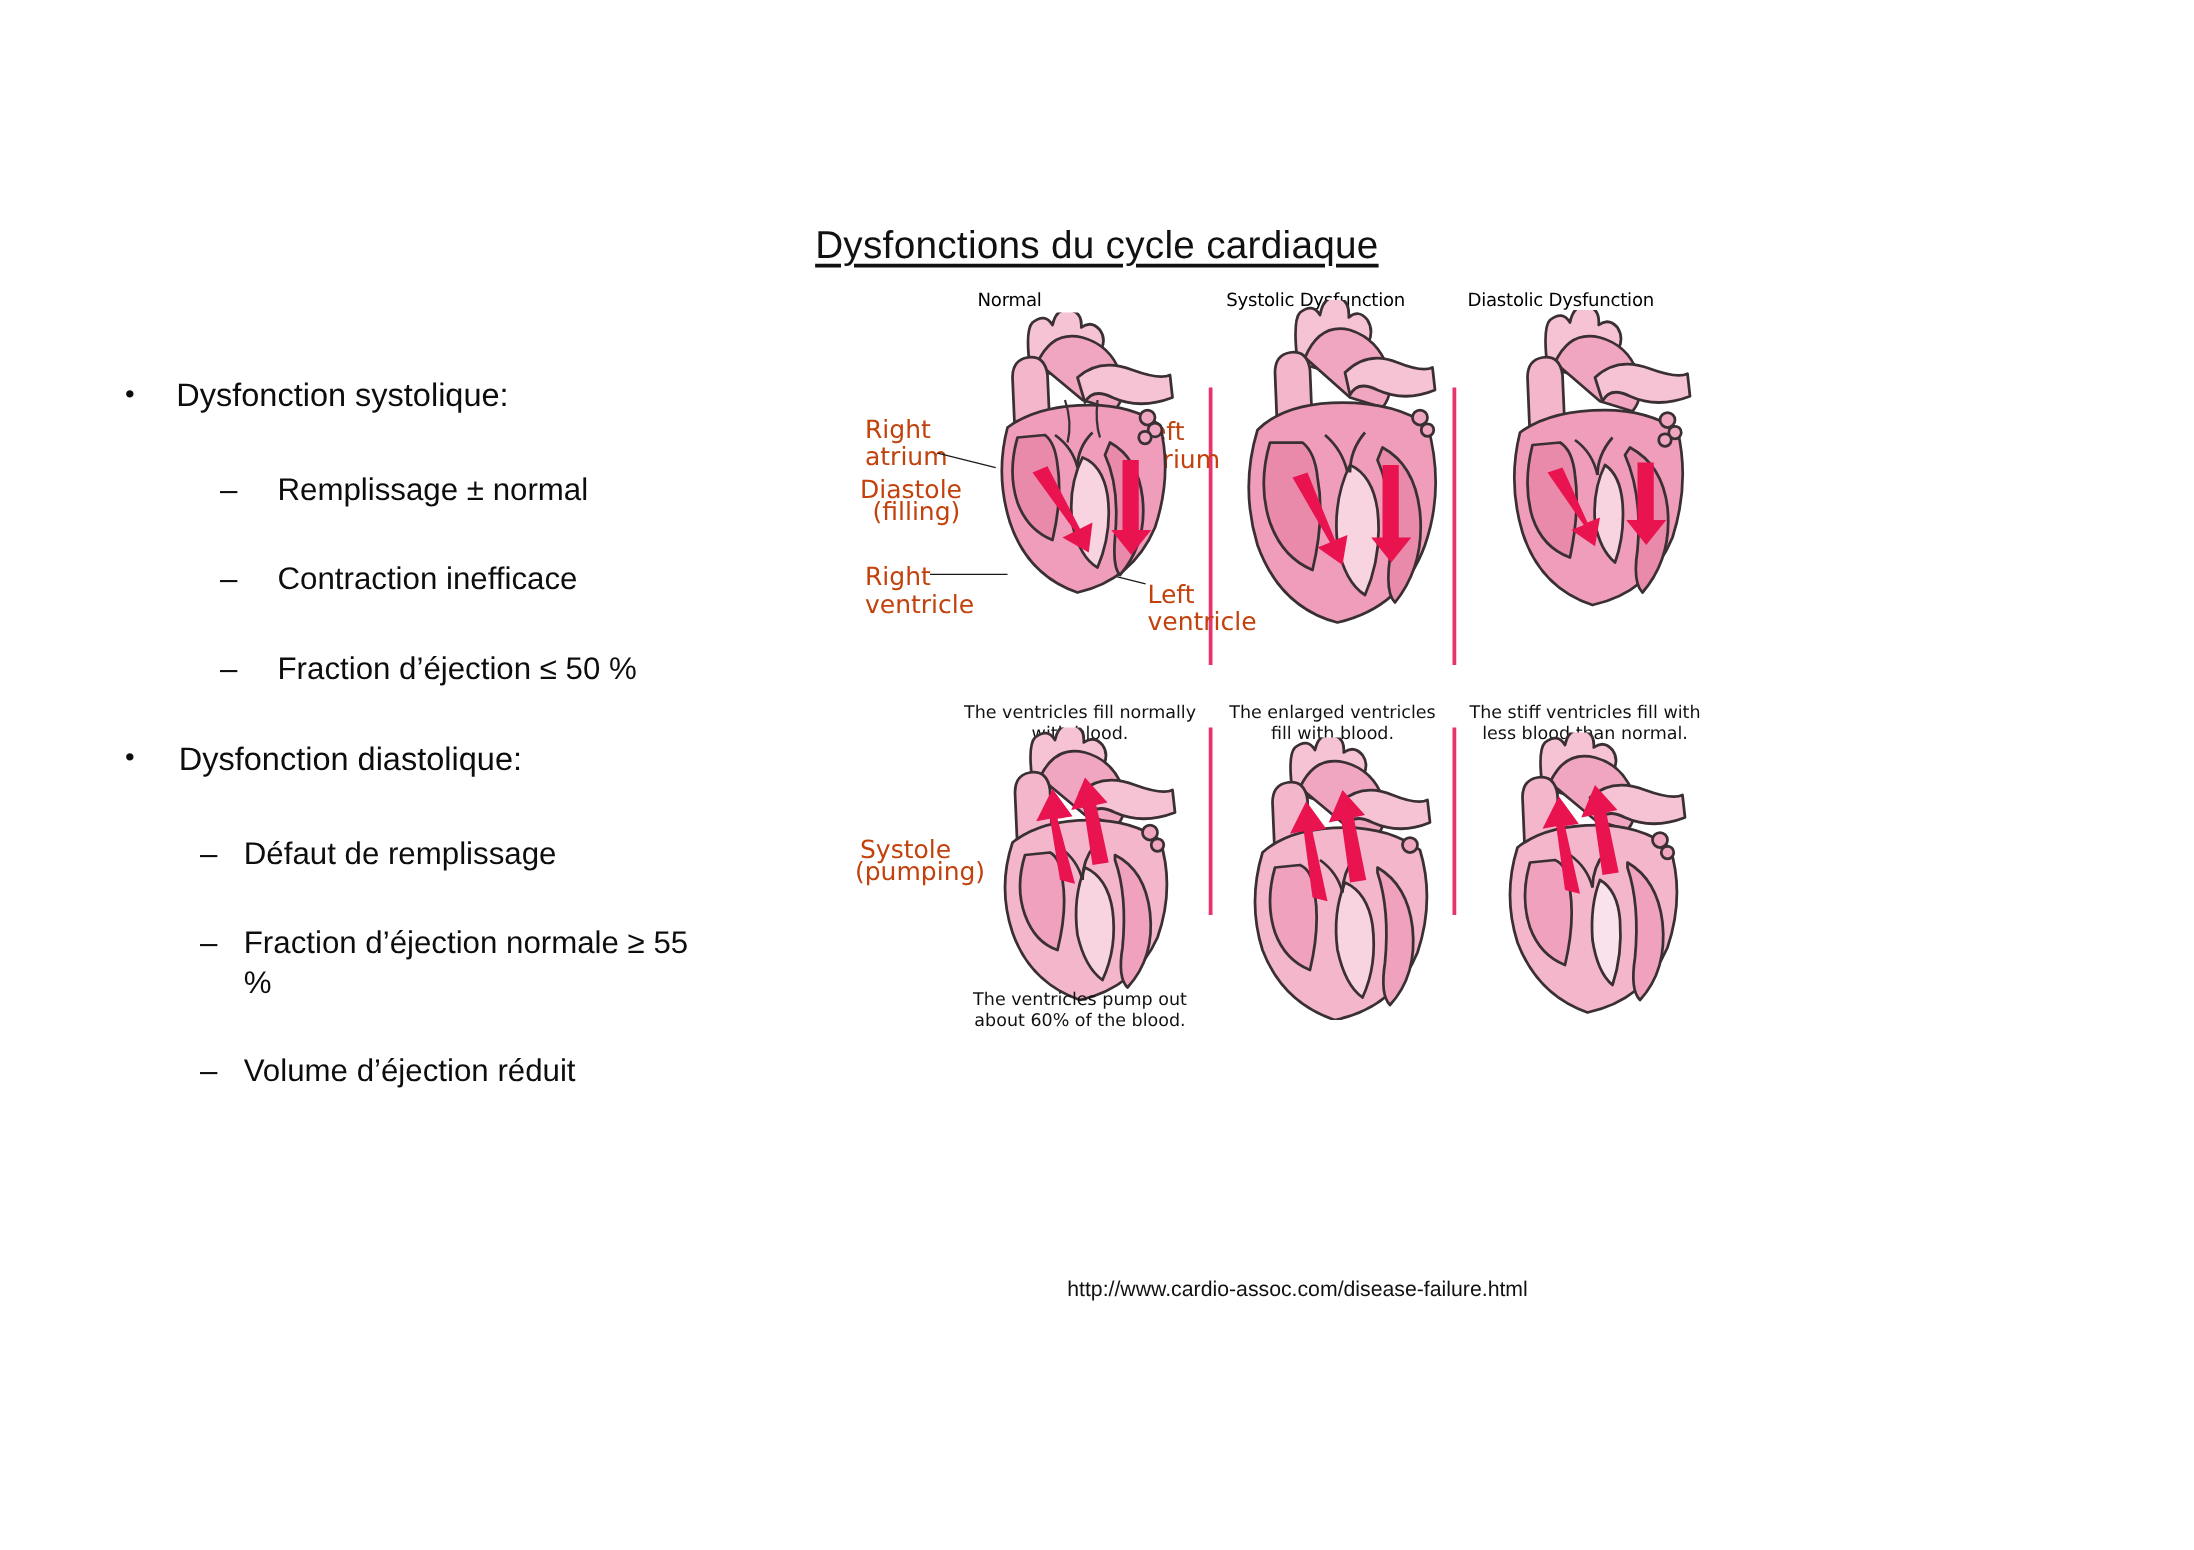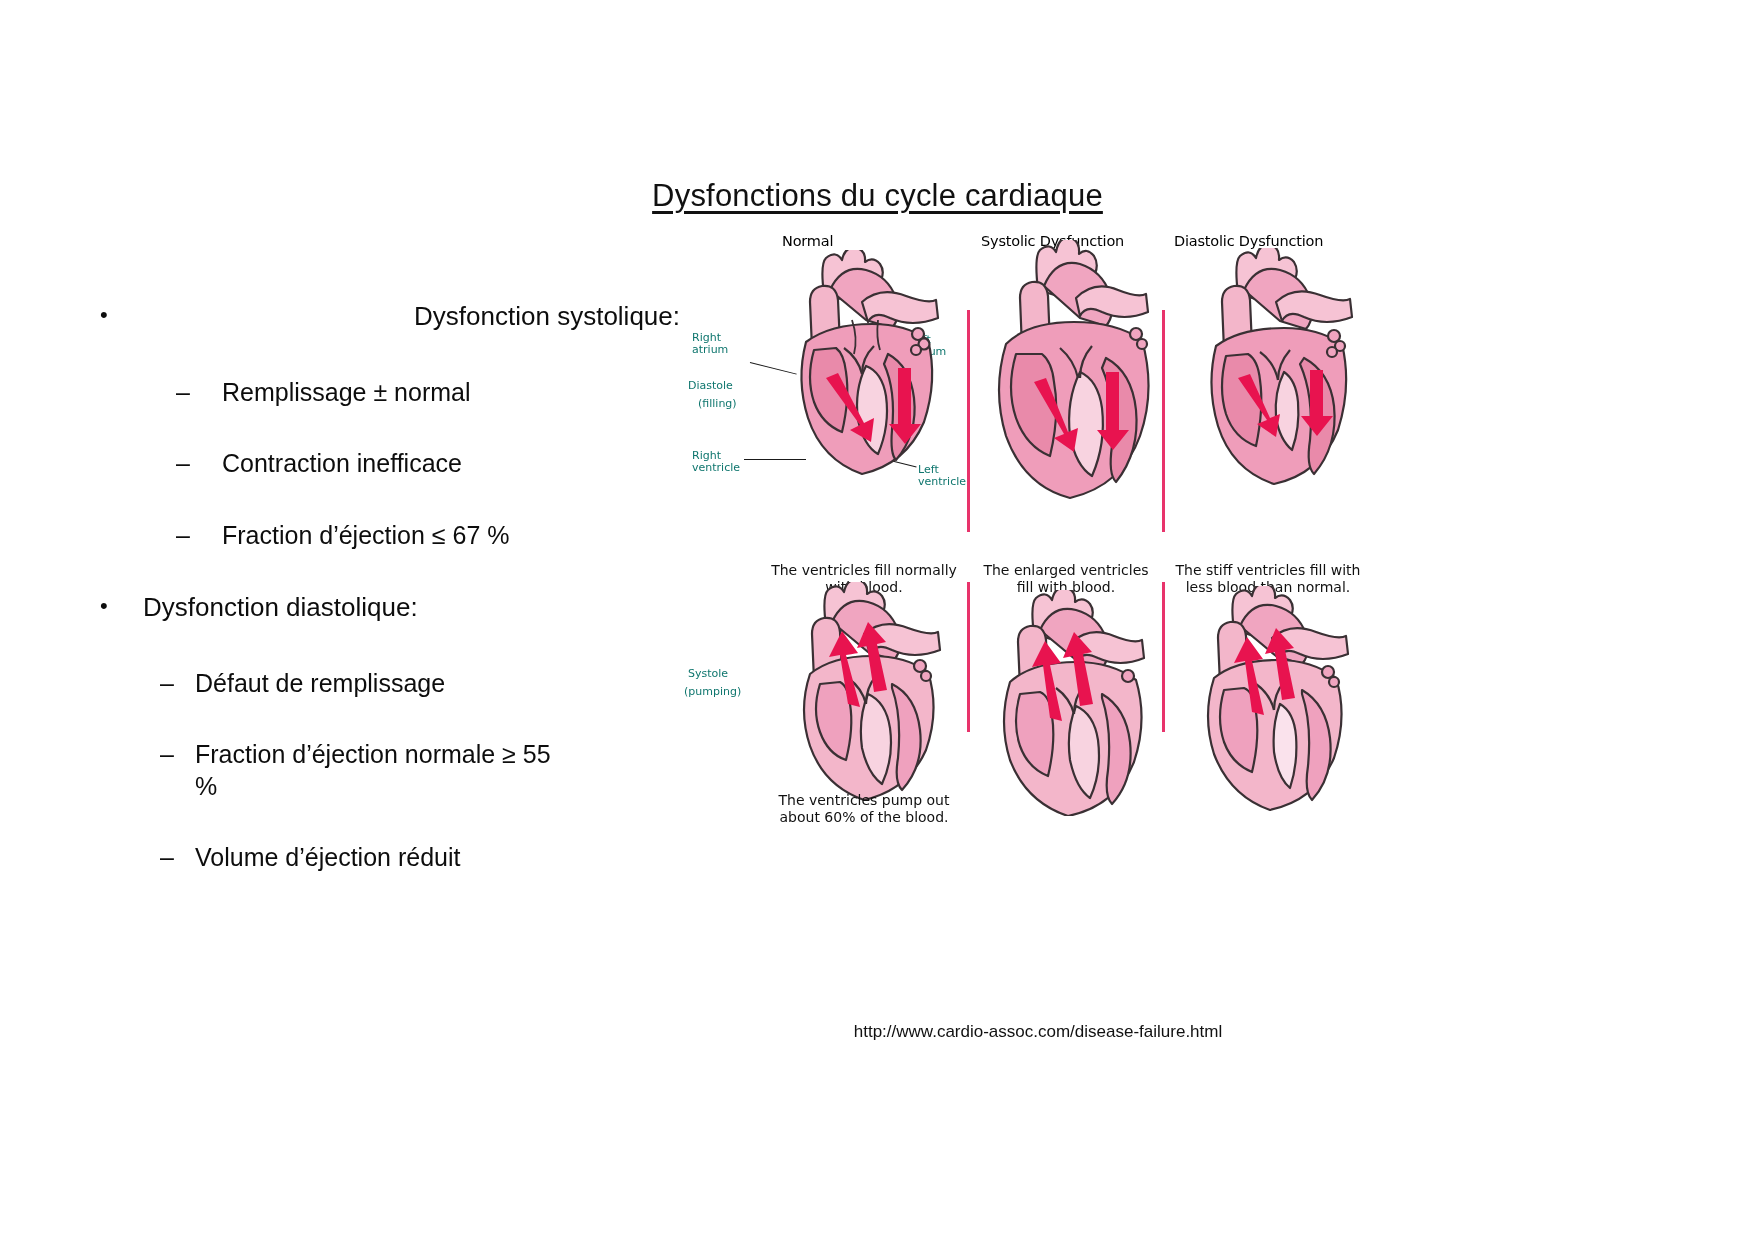--- a/index.html
+++ b/index.html
@@ -48,21 +48,21 @@
     color: #0d0d0d;
   }
   .lvl1 .dot {
     position: absolute;
     left: 0;
     top: 0;
     font-size: 22px;
     line-height: 1.35;
   }
   .lvl1 .txt { display: block; }
-  .lvl1.indent-a .txt { margin-left: 41px; text-align: right; }
+  .lvl1.indent-a .txt { margin-left: 41px; }
   .lvl1.indent-b .txt { margin-left: 43px; }
 
   .lvl2 {
     position: relative;
     font-size: 25px;
     line-height: 1.26;
     margin-bottom: 40px;
     color: #0d0d0d;
   }
   .lvl2 .dash {
@@ -103,24 +103,24 @@
   .caption {
     position: absolute;
     font-size: 14px;
     font-family: "DejaVu Sans", sans-serif;
     text-align: center;
     line-height: 1.22;
     color: #111;
   }
   .side-label {
     position: absolute;
-    font-size: 11px;
+    font-size: 20px;
     font-family: "DejaVu Sans", sans-serif;
     line-height: 1.12;
-    color: #0f766e;
+    color: #c2410c;
     white-space: nowrap;
   }
   .side-label.bold { font-weight: normal; }
 
   .divider {
     position: absolute;
     width: 3px;
     background: #e8336b;
   }
   .leader {
@@ -163,21 +163,21 @@
       <span class="txt">Remplissage ± normal</span>
     </div>
 
     <div class="lvl2">
       <span class="dash">–</span>
       <span class="txt">Contraction inefficace</span>
     </div>
 
     <div class="lvl2">
       <span class="dash">–</span>
-      <span class="txt">Fraction d’éjection ≤ 67 %</span>
+      <span class="txt">Fraction d’éjection ≤ 50 %</span>
     </div>
   </div>
 
   <div class="group-b">
     <div class="lvl1 indent-b">
       <span class="dot">•</span>
       <span class="txt">Dysfonction diastolique:</span>
     </div>
 
     <div class="lvl2 sp-top-b">

